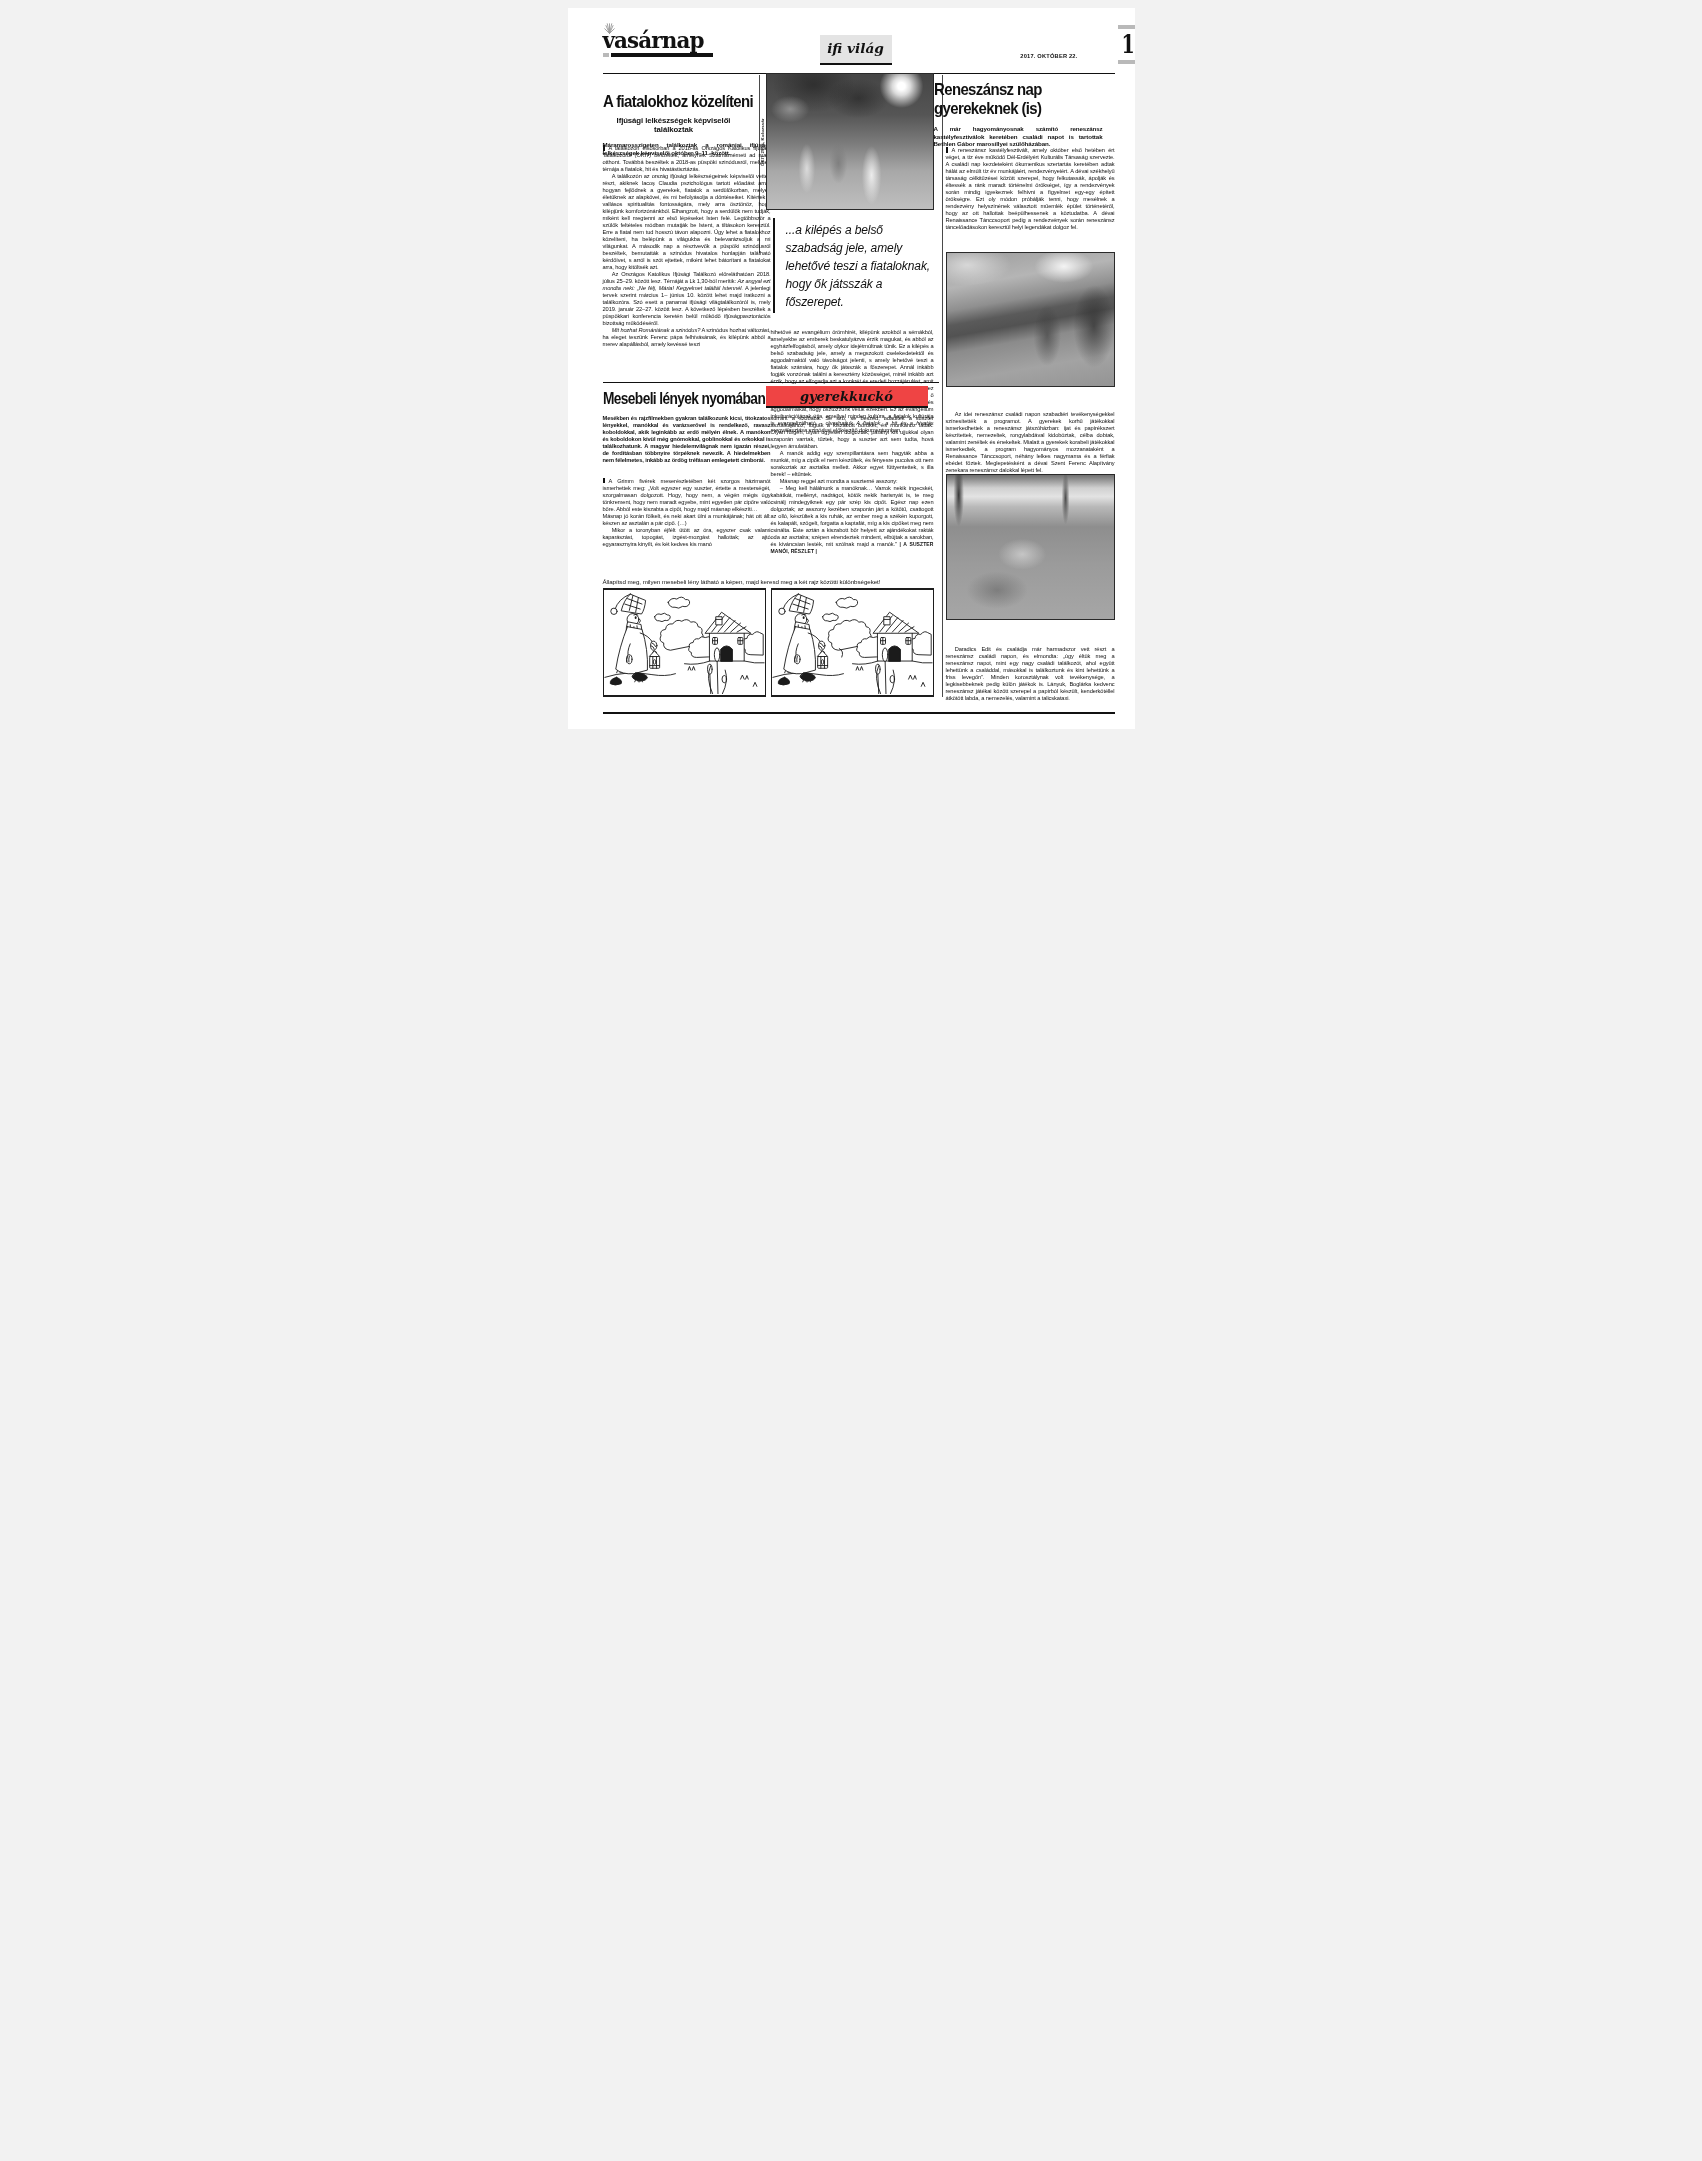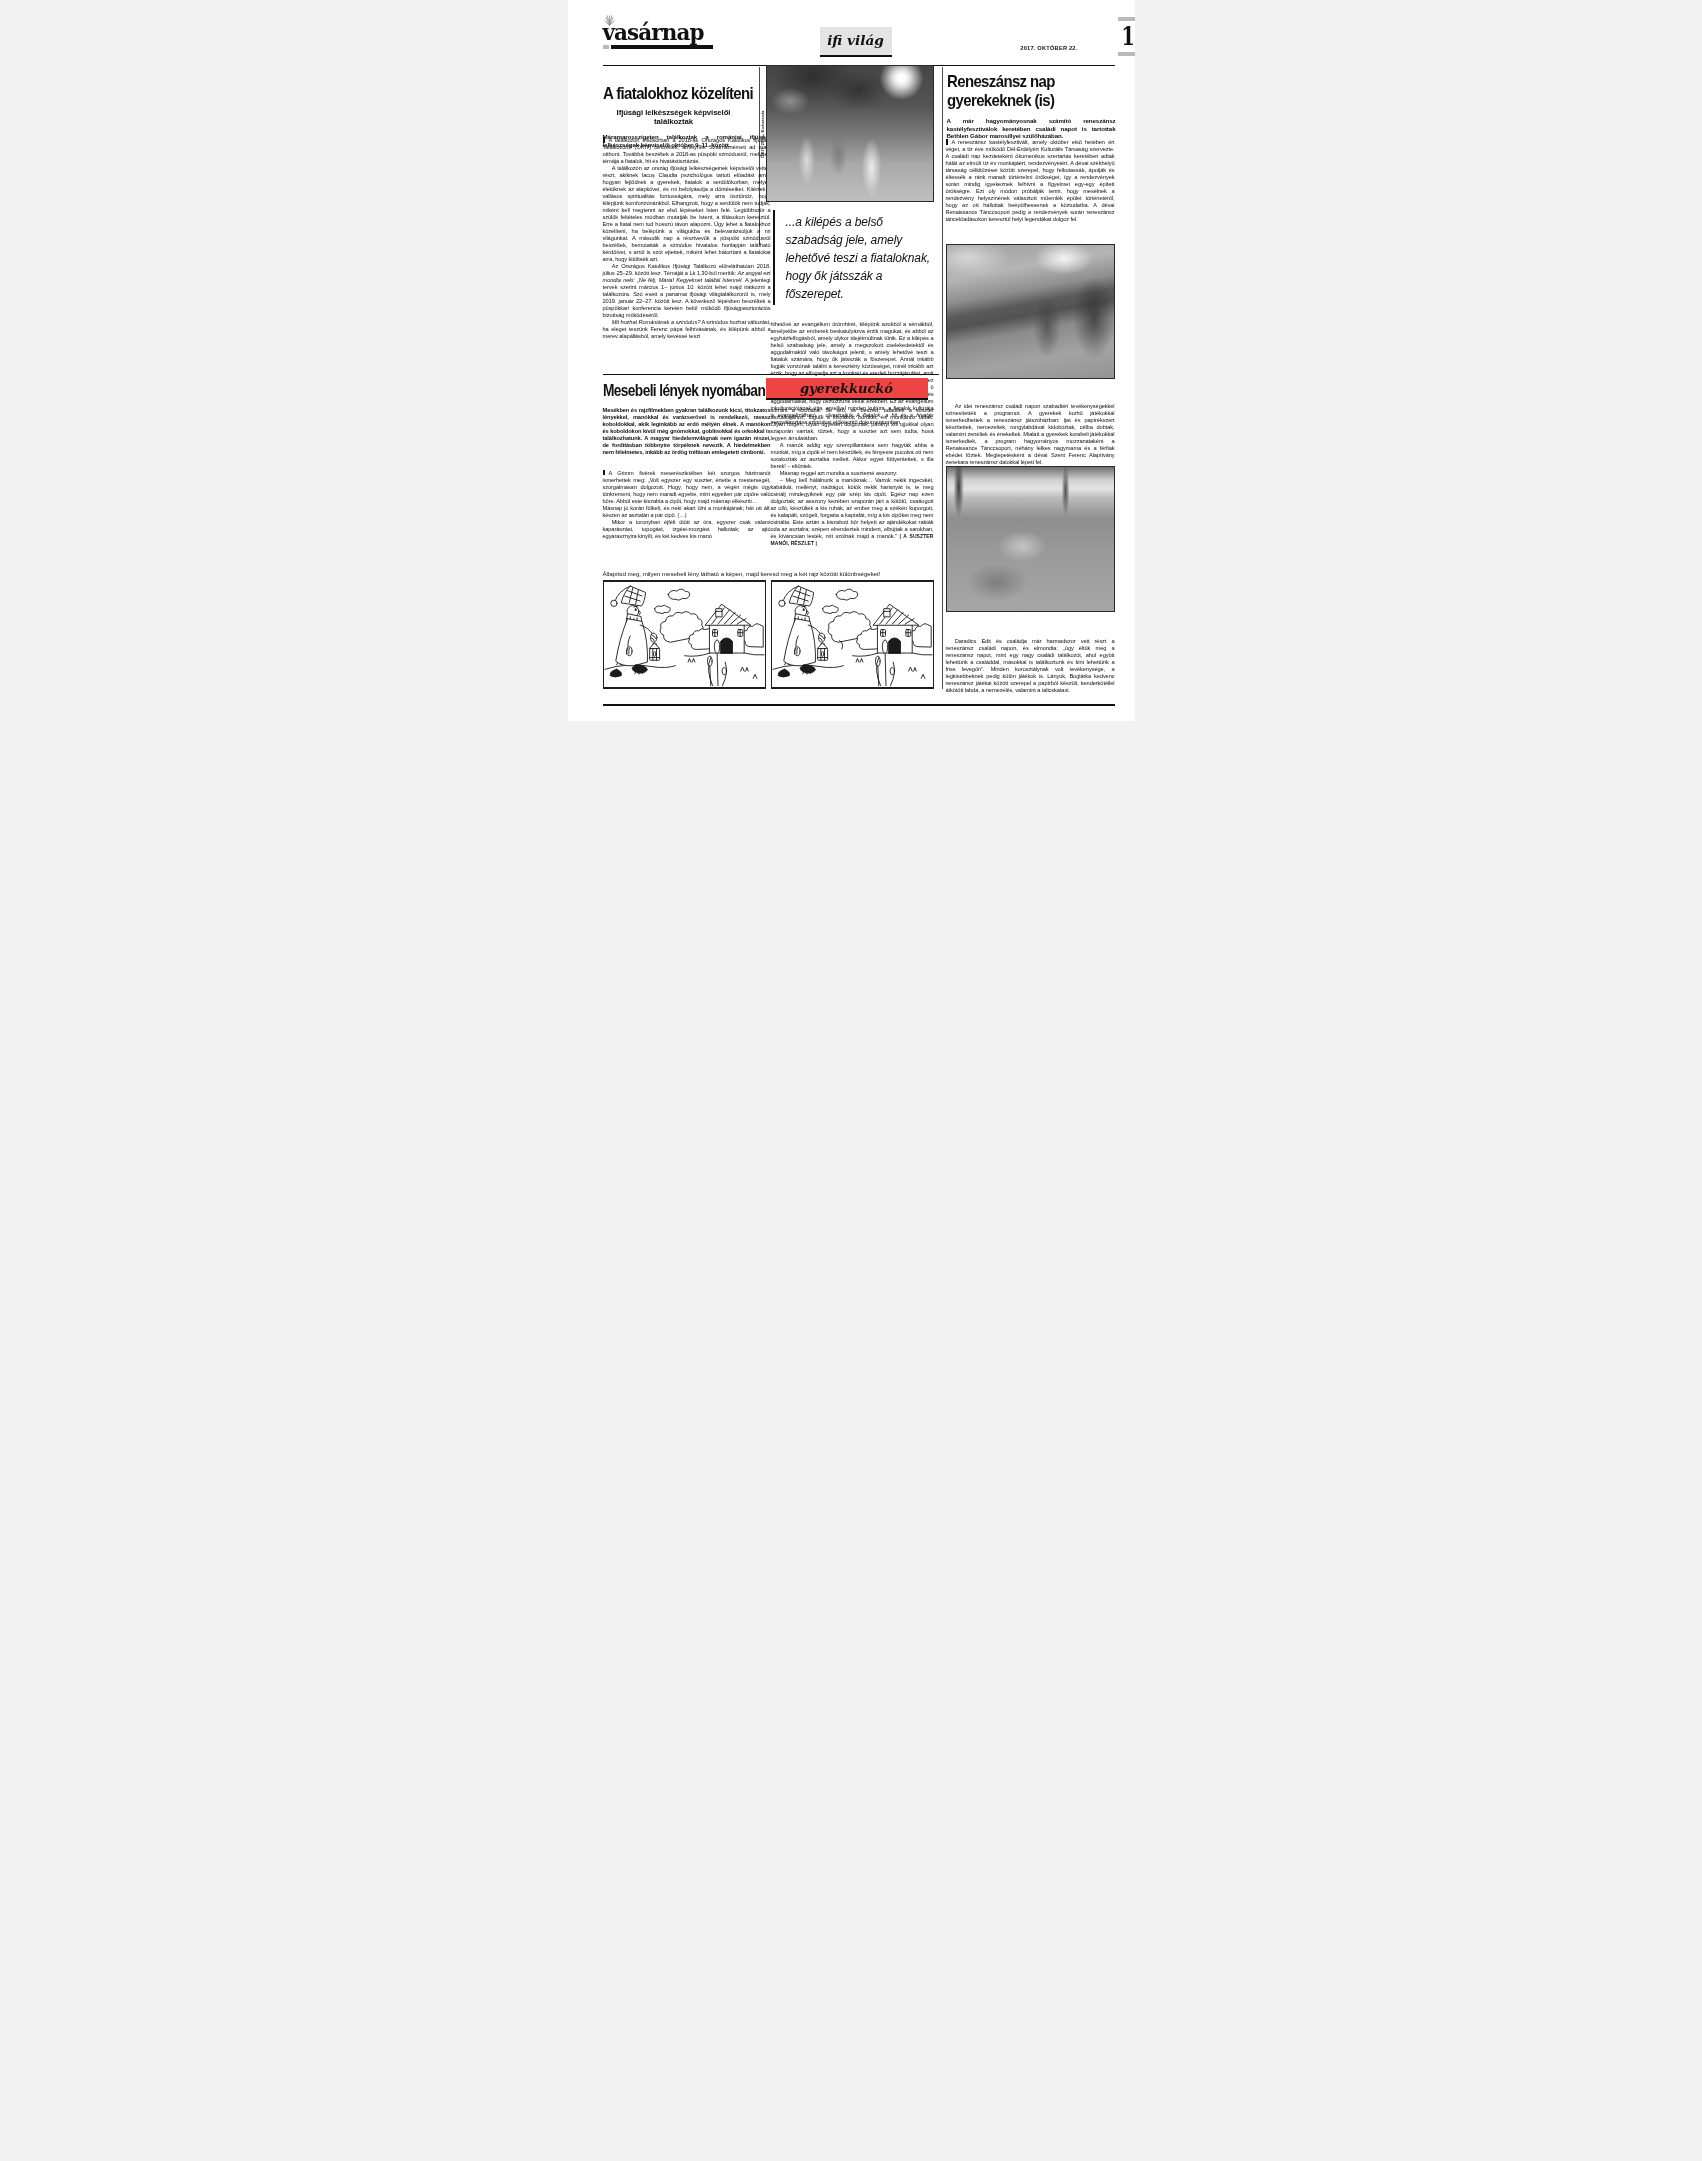--- a/index.html
+++ b/index.html
@@ -1,16 +1,16 @@
 <!DOCTYPE html>
 <html style="font-size:7.3px"><head>
 <meta charset="utf-8">
 <style>
   html,body{margin:0;padding:0;background:#f2f2f2;}
-  .sheet{position:relative;width:567px;height:721px;margin:0 auto;background:#ffffff;color:#111;
+  .sheet{position:relative;width:567px;height:721px;margin:8px auto;background:#ffffff;color:#111;
          font-family:"Liberation Sans",sans-serif;overflow:hidden;}
   
   .masthead{position:absolute;left:35px;top:15.6px;width:110px;}
   .logo-star{position:absolute;left:0.9px;top:-1.8px;}
   .logo-text{font:700 21.5px/1.0 "DejaVu Serif",serif;letter-spacing:-0.9px;margin-top:6.4px;}
   .logo-bar-row{display:flex;align-items:center;gap:1.8px;margin-top:1.8px;}
   .logo-sq{width:6.9px;height:4.1px;background:#b9b9b9;}
   .logo-bar{height:4.1px;background:#111;flex:1;}
   .section-box{position:absolute;left:252px;top:26.5px;width:72px;height:28px;background:#e4e4e4;
                border-bottom:2.7px solid #111;display:flex;align-items:center;justify-content:center;
@@ -231,21 +231,21 @@
           <use href="#gnome-scene"></use>
         </svg>
     </div>
     <div class="abs panel" style="left:168px;top:513px;width:163px;height:109px;">
       <svg viewBox="0 0 356 230">
           <use href="#gnome-scene"></use>
           <path d="M148,128 q12,6 6,20" stroke="#1b1b1b" stroke-width="2" fill="none"></path>
         </svg>
     </div>
 
-    <div class="abs" style="left:344px;top:6.4px;width:174px;">
+    <div class="abs" style="left:331px;top:6.4px;width:174px;">
       <div class="art-title">Reneszánsz nap</div>
       <div class="art-title" style="margin-top:1.8px;">gyerekeknek (is)</div>
       <div class="lead-txt" style="width:169px;margin-top:8.2px;">A már hagyományosnak számító reneszánsz kastélyfesztiválok keretében családi napot is tartottak Bethlen Gábor marosillyei szülőházában.</div>
     </div>
 
     <div class="abs body-txt" style="left:343px;top:72px;width:169px;">
       <p class="lede">A reneszánsz kastélyfesztivált, amely október első hetében ért véget, a tíz éve működő Dél-Erdélyért Kulturális Társaság szervezte. A családi nap kezdeteként ökumenikus szertartás keretében adtak hálát az elmúlt tíz év munkájáért, rendezvényeiért. A dévai székhelyű társaság célkitűzései között szerepel, hogy felkutassák, ápolják és éltessék a ránk maradt történelmi örökséget, így a rendezvények során mindig igyekeznek felhívni a figyelmet egy-egy épített örökségre. Ezt oly módon próbálják tenni, hogy mesélnek a rendezvény helyszínének választott műemlék épület történetéről, hogy az ott hallottak beépülhessenek a köztudatba. A dévai Renaissance Tánccsoport pedig a rendezvények során reneszánsz táncelőadásokon keresztül helyi legendákat dolgoz fel.</p>
     </div>
 
     <div class="abs photo photo-run" style="left:343px;top:177px;width:169px;height:135px;"></div>

